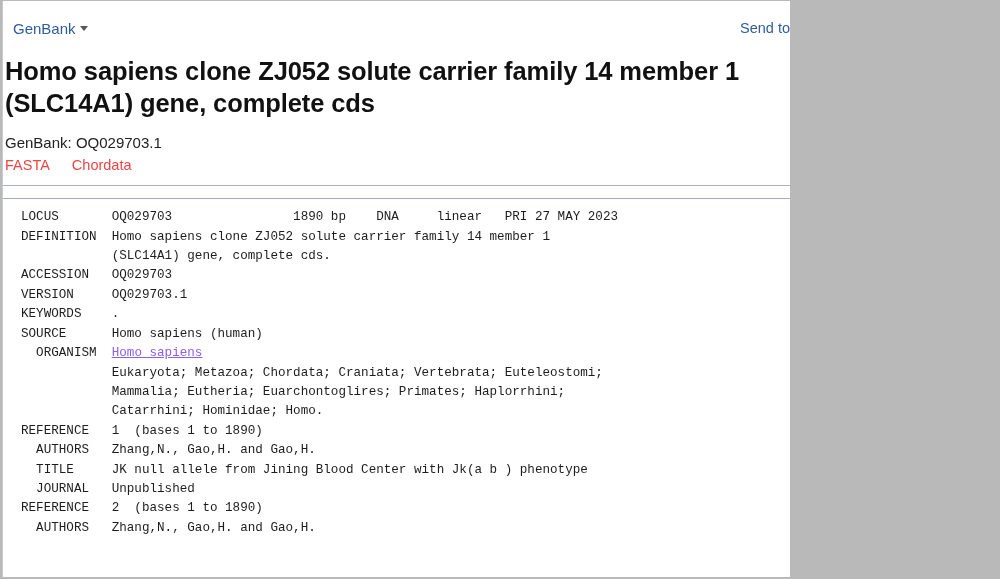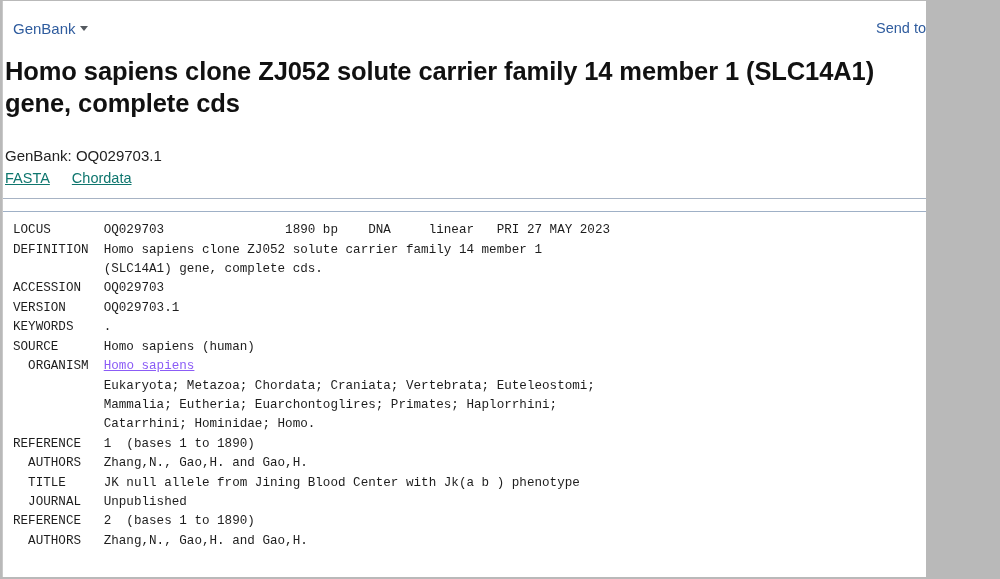--- a/index.html
+++ b/index.html
@@ -8,21 +8,21 @@
     width: 1000px;
     height: 579px;
     background: #b9b9b9;
     font-family: "Liberation Sans", sans-serif;
     overflow: hidden;
   }
   #page-frame {
     position: absolute;
     left: 2px;
     top: 1px;
-    width: 924px;
+    width: 788px;
     height: 576px;
     background: #ffffff;
     overflow: hidden;
     border-left: 1px solid #c9c9c9;
   }
 
   
   .topbar {
     position: relative;
     height: 42px;
@@ -60,31 +60,30 @@
   .record-head { padding: 6px 14px 0 2px; }
   h1.rec-title {
     margin: 6px 0 0 0;
     font-size: 25.5px;
     line-height: 1.26;
     font-weight: bold;
     color: #111111;
     letter-spacing: -0.1px;
   }
   .rec-accession {
-    margin-top: 28px;
+    margin-top: 15px;
     font-size: 15px;
     color: #222222;
   }
   .rec-links {
     margin-top: 6px;
     font-size: 14.5px;
   }
   .rec-links a {
-    color: #0f766e;
-    text-decoration: underline;
+    color: #ef4444;
     margin-right: 22px;
     cursor: pointer;
   }
 
   .hrule {
     height: 0;
     border-top: 1px solid #a7b3c4;
     margin: 12px 0 0 0;
   }
   .hrule.thin { border-top: 1px solid #9fb0c6; }
@@ -116,21 +115,21 @@
     position: absolute;
     left: 3px; top: 5px;
     width: 0; height: 0;
     border-left: 4px solid transparent;
     border-right: 4px solid transparent;
     border-top: 5px solid #2c3e66;
   }
 
   
   .flatfile {
-    margin: 9px 0 0 0;
+    margin: 9px 0 0 8px;
     padding: 0 0 0 10px;
     font-family: "Liberation Mono", "DejaVu Sans Mono", monospace;
     font-size: 12.6px;
     line-height: 19.4px;
     color: #1d1d1d;
     white-space: pre;
   }
   .flatfile a {
     color: #8b5cf6;
     text-decoration: underline;

